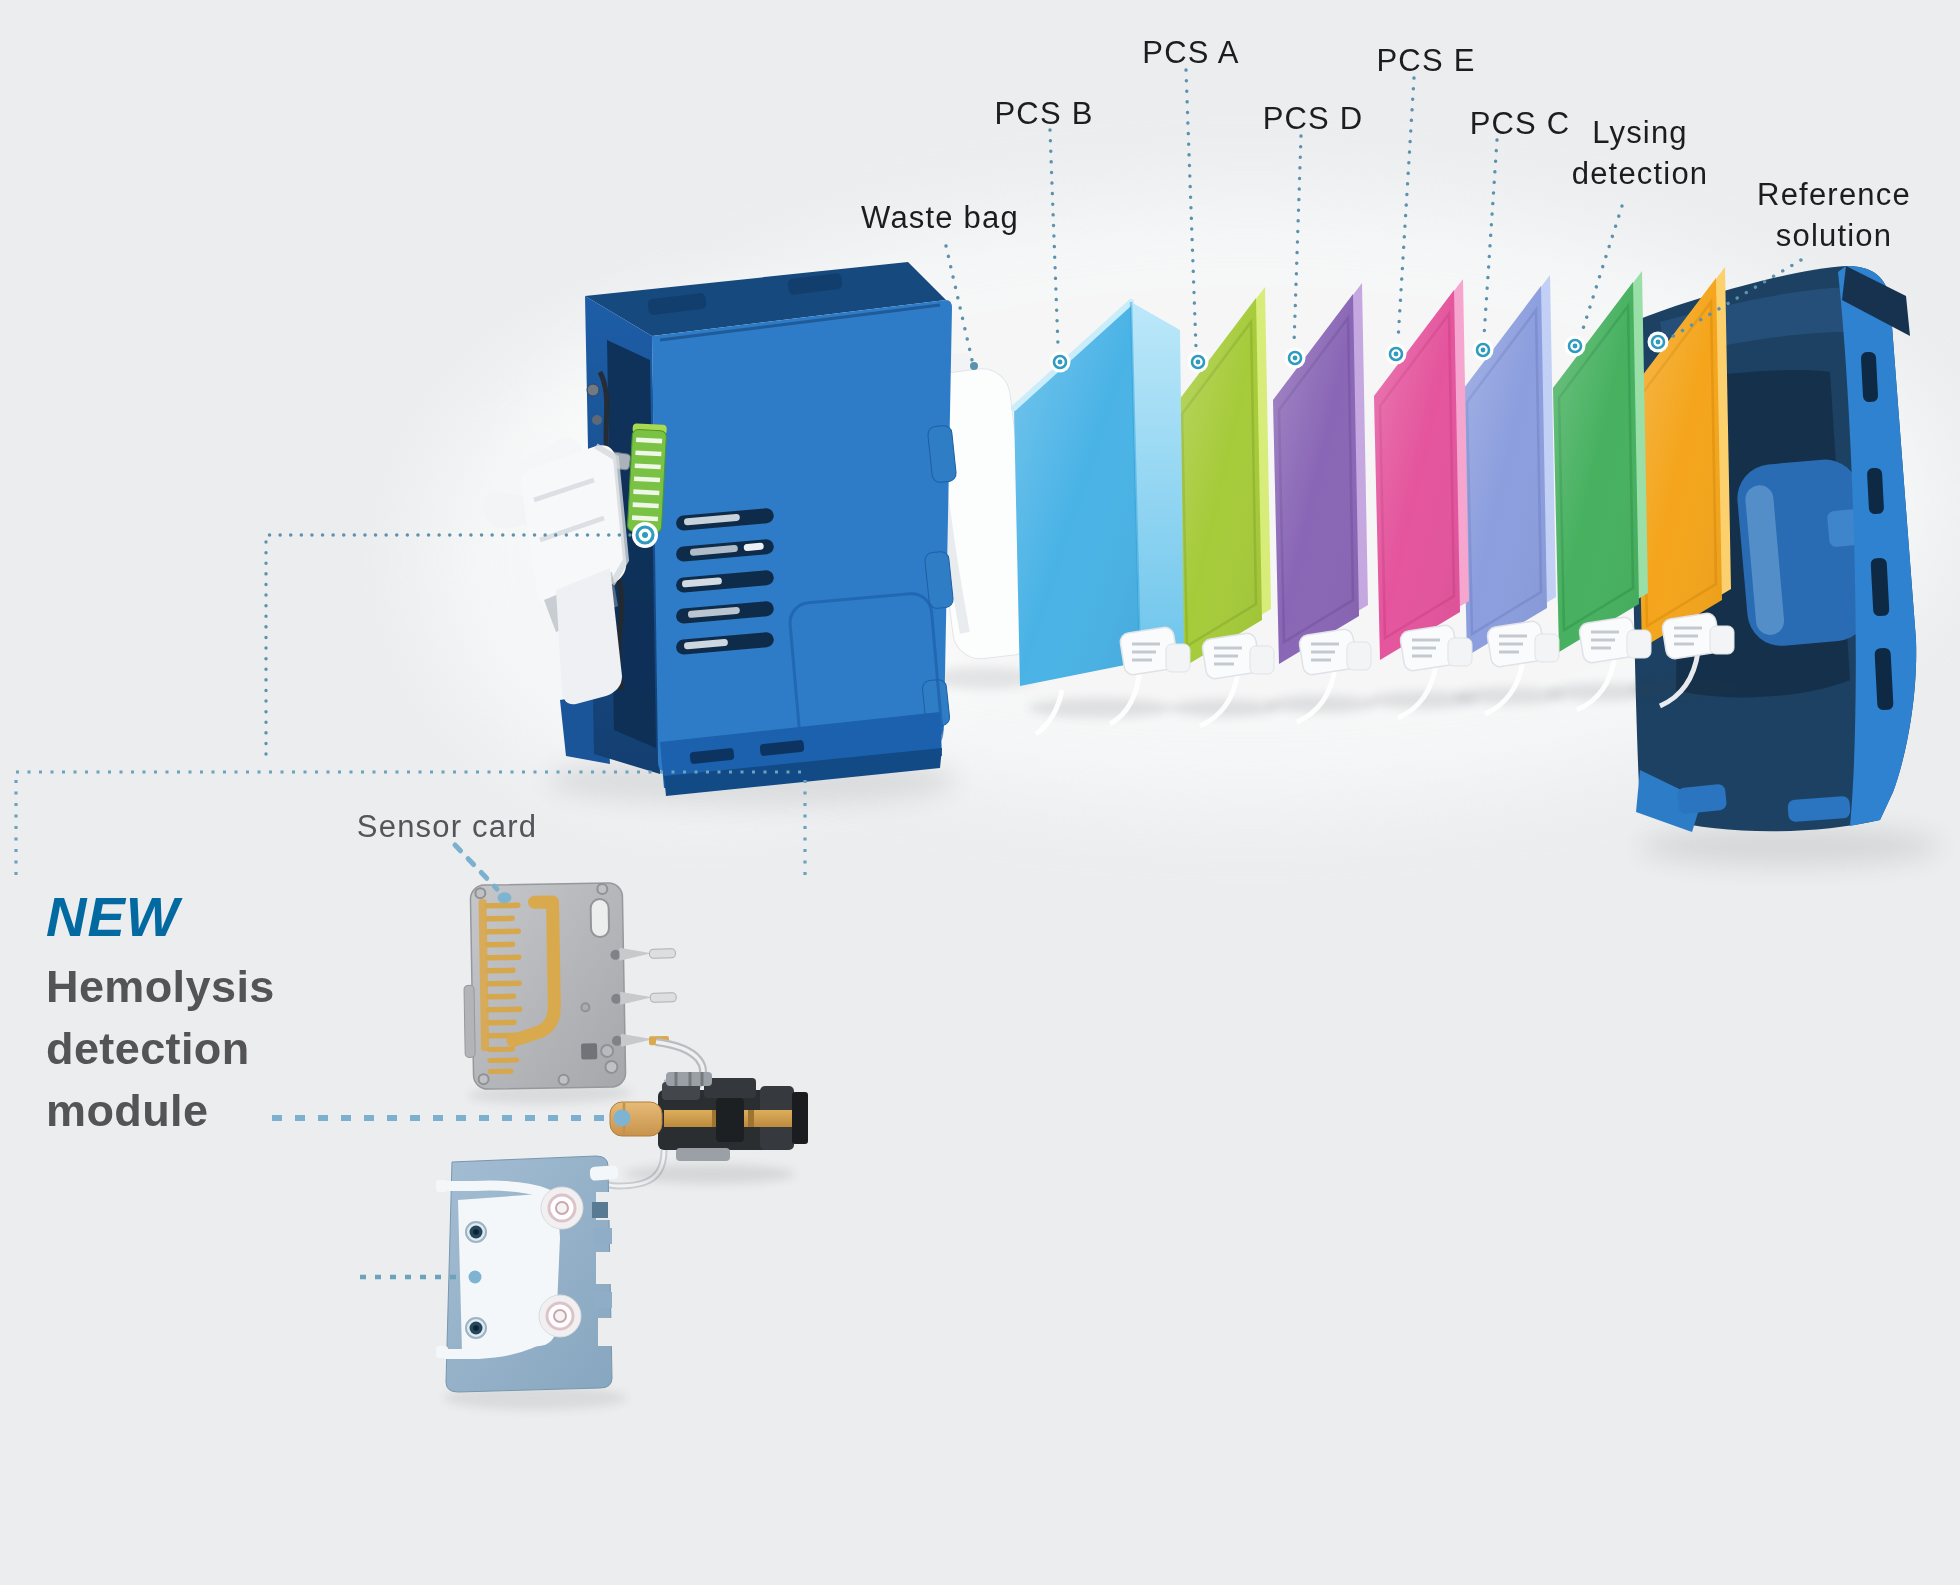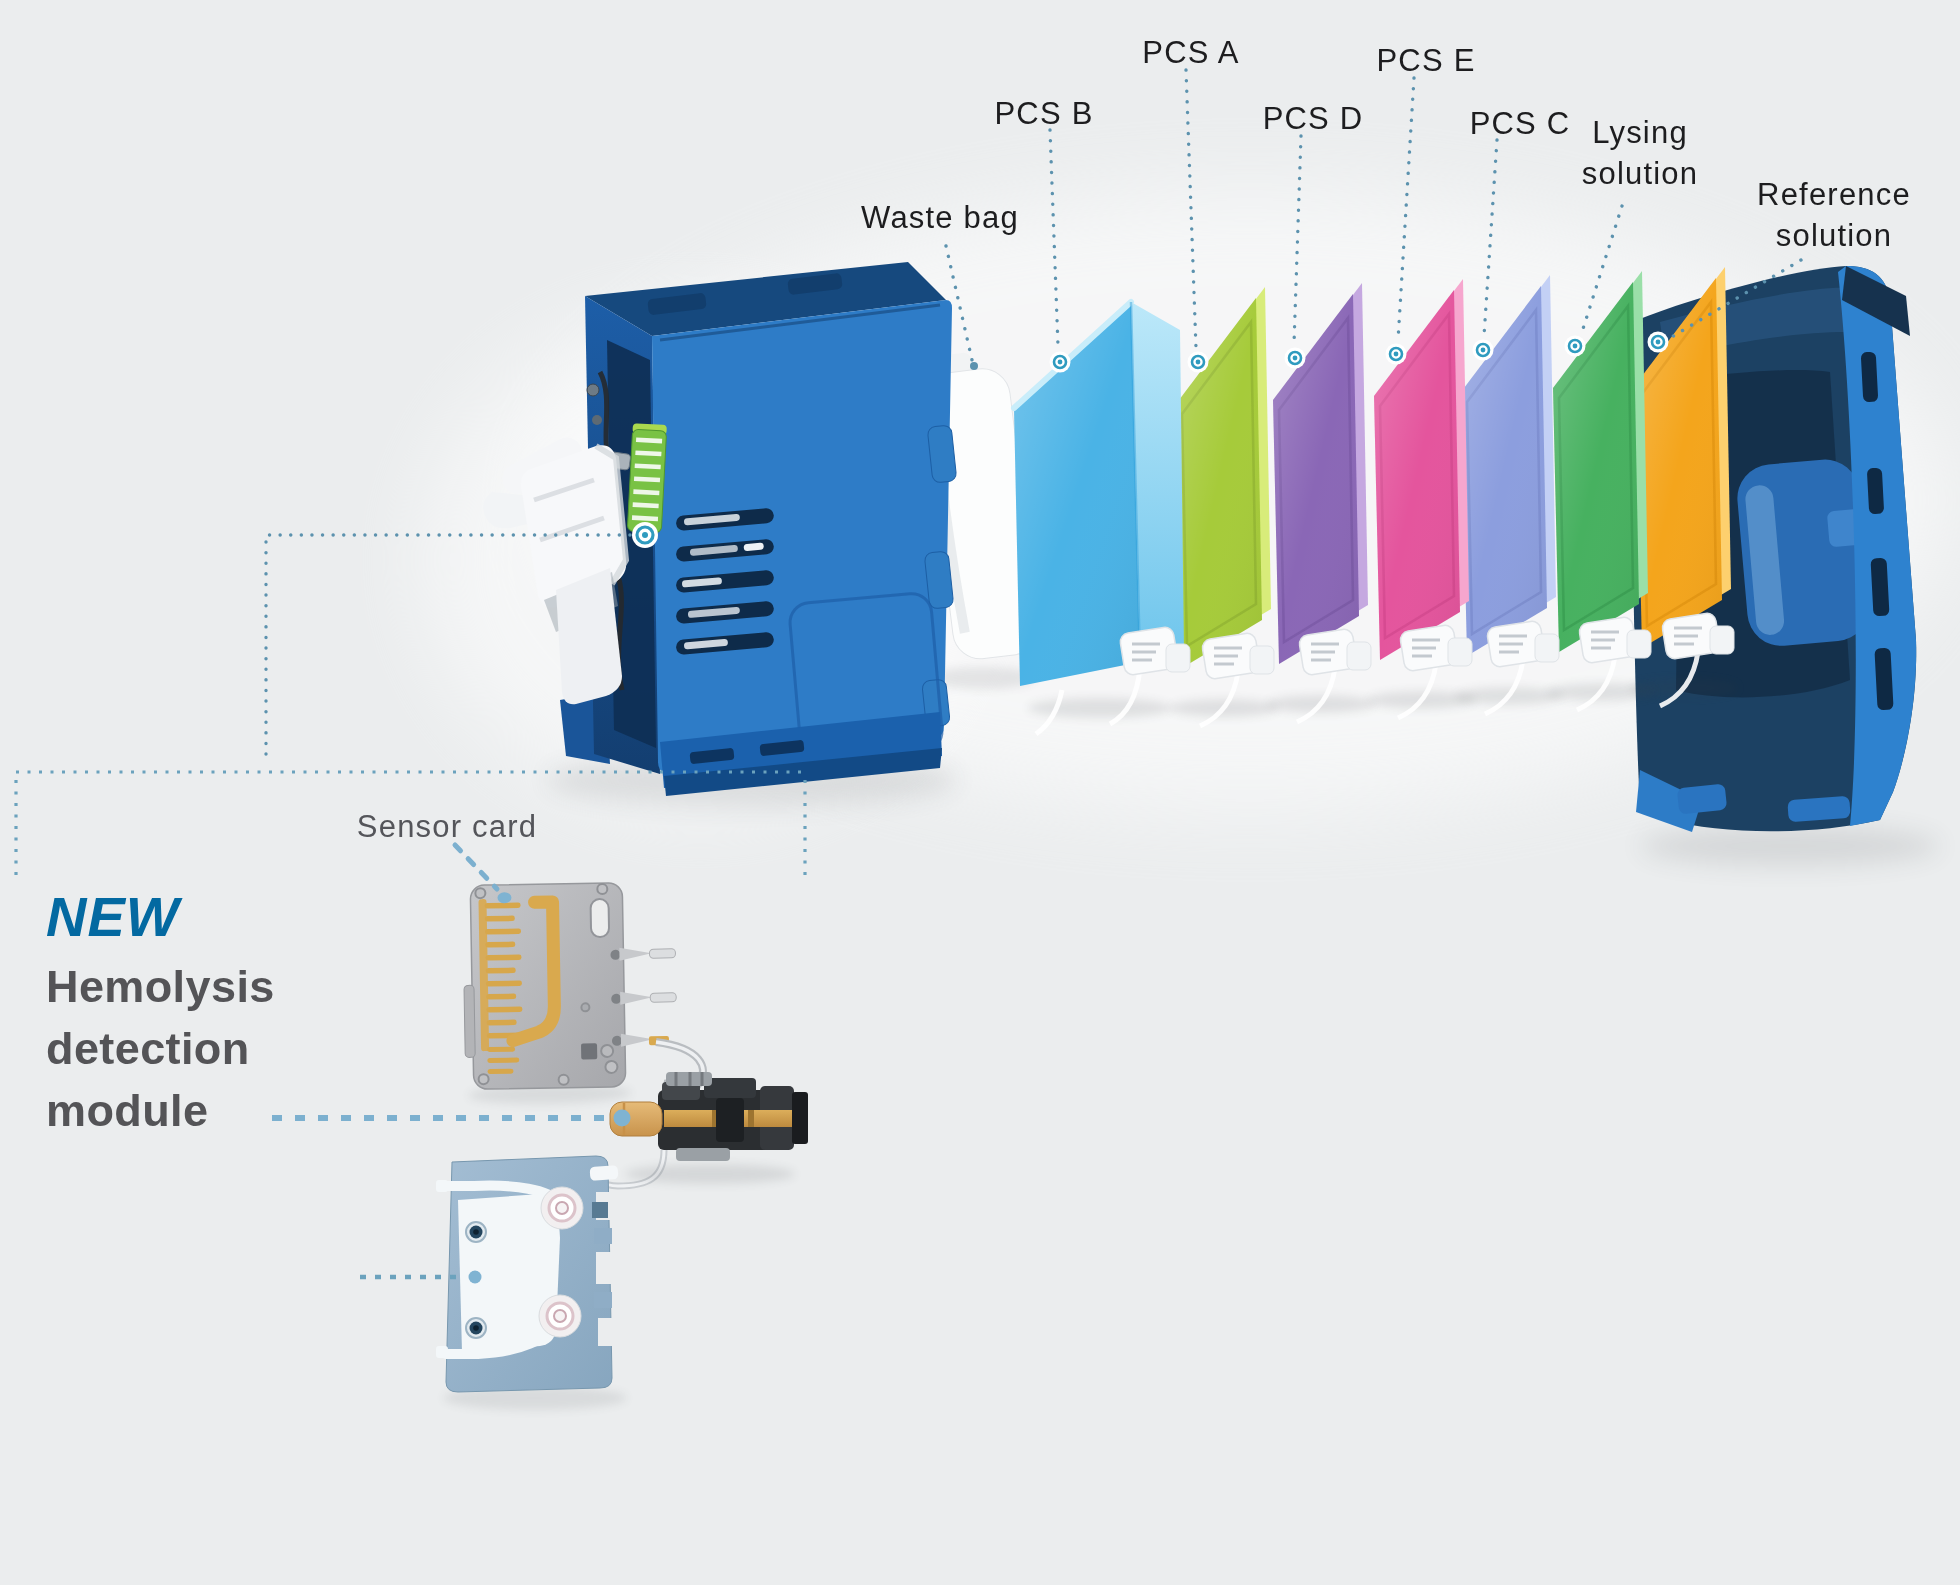--- a/index.html
+++ b/index.html
@@ -481,21 +481,21 @@
   </g>
 </svg>
 
 <div class="callout" style="left:940px;top:197px;">Waste bag</div>
 <div class="callout" style="left:1044px;top:93px;">PCS B</div>
 <div class="callout" style="left:1191px;top:32px;">PCS A</div>
 <div class="callout" style="left:1313px;top:98px;">PCS D</div>
 <div class="callout" style="left:1426px;top:40px;">PCS E</div>
 <div class="callout" style="left:1520px;top:103px;">PCS C</div>
 <div class="callout" style="left:1640px;top:112px;">Lysing
-solution</div>
+detection</div>
 <div class="callout" style="left:1834px;top:174px;">Reference
 solution</div>
 <div class="callout muted" style="left:447px;top:806px;">Sensor card</div>
 
 <div class="badge-new">NEW</div>
 <div class="hl-title">Hemolysis
 detection
 module</div>
 
 </div>

